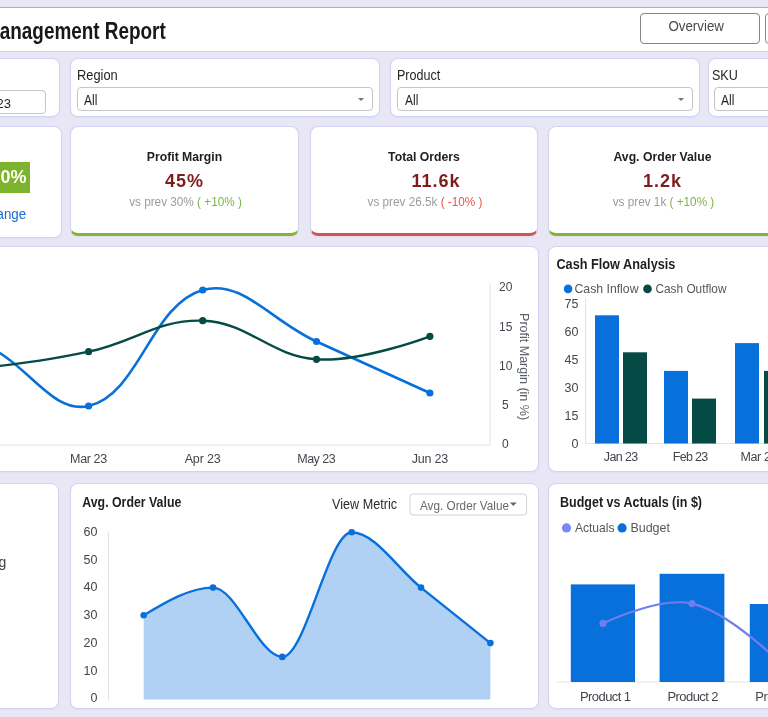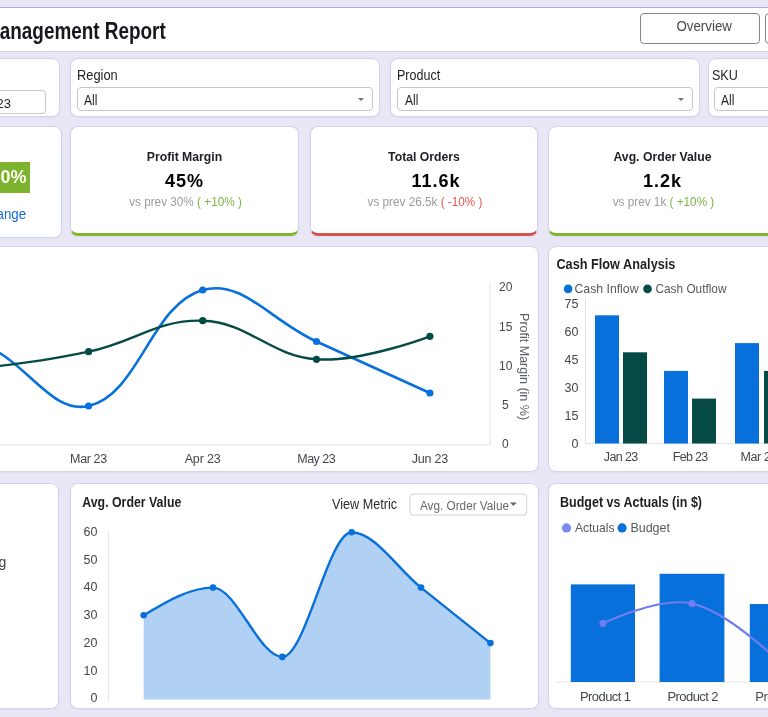--- a/index.html
+++ b/index.html
@@ -9,21 +9,21 @@
   .sel{position:absolute;background:#fff;border:1px solid #c6c6c9;border-radius:4px;box-sizing:border-box;}
   .caret{position:absolute;width:0;height:0;border-left:3.3px solid transparent;border-right:3.3px solid transparent;border-top:3.6px solid #6b7280;}
   svg text{font-family:"Liberation Sans",sans-serif;}
 </style>
 </head>
 <body>
 
 <div class="abs" style="left:0;top:7px;width:768px;height:43px;background:#fff;border-top:1px solid #ababdd;border-bottom:1px solid #d4d1ee;"></div>
 <div class="abs" style="left:-15.8px;top:17.9px;font-size:23px;font-weight:bold;color:#17171c;white-space:nowrap;transform:scaleX(0.822);transform-origin:0 0;">Management Report</div>
 <div class="abs" style="left:640px;top:12.5px;width:120px;height:31px;background:#fff;border:1px solid #84868c;border-radius:4px;box-sizing:border-box;"></div>
-<div class="abs" style="left:640px;top:18.4px;width:112px;text-align:center;font-size:14px;color:#45474c;padding-left:8px;"><span style="display:inline-block;transform:scaleX(0.95);">Overview</span></div>
+<div class="abs" style="left:640px;top:18.4px;width:112px;text-align:center;font-size:14px;color:#45474c;"><span style="display:inline-block;transform:scaleX(0.95);">Overview</span></div>
 <div class="abs" style="left:765px;top:12.5px;width:60px;height:31px;background:#fff;border:1px solid #84868c;border-radius:4px;box-sizing:border-box;"></div>
 
 <div class="card" style="left:-250px;top:58px;width:308px;height:57px;"></div>
 <div class="abs" style="left:-60px;top:90px;width:105.5px;height:24px;border:1px solid #c6c6c9;border-radius:4px;box-sizing:border-box;background:#fff;"></div>
 <div class="abs" style="left:-3.5px;top:96.3px;font-size:13px;color:#1f1f24;">23</div>
 <div class="card" style="left:70px;top:58px;width:308px;height:57px;"></div>
 <div class="abs" style="left:76.7px;top:66.4px;font-size:15.5px;color:#1f1f24;transform:scaleX(0.83);transform-origin:0 0;">Region</div>
 <div class="sel" style="left:77px;top:87px;width:296px;height:24px;"></div>
 <div class="abs" style="left:84.4px;top:91.4px;font-size:15px;color:#1f1f24;transform:scaleX(0.8);transform-origin:0 0;">All</div>
 <div class="caret" style="left:357.8px;top:97.6px;"></div>
@@ -51,21 +51,21 @@
 <div class="abs kv" style="left:310px;top:170.8px;width:252px;">11.6k</div>
 <div class="abs ks" style="left:311px;top:195.4px;width:228px;"><span>vs prev 26.5k <i style="color:#e8544d;">( -10% )</i></span></div>
 
 <div class="card" style="left:548px;top:126px;width:229px;height:110px;border-bottom:3.5px solid #80b72e;box-sizing:border-box;"></div>
 <div class="abs kt" style="left:548px;top:149.4px;width:229px;">Avg. Order Value</div>
 <div class="abs kv" style="left:548px;top:170.8px;width:229px;">1.2k</div>
 <div class="abs ks" style="left:549px;top:195.4px;width:229px;"><span>vs prev 1k <i style="color:#7cb342;">( +10% )</i></span></div>
 <style>
  .kt{font-size:13px;font-weight:bold;color:#202126;text-align:center;}
  .kt,.kv,.ks{line-height:normal;}
- .kv{font-size:18px;font-weight:bold;color:#000000;text-align:center;letter-spacing:1px;}
+ .kv{font-size:18px;font-weight:bold;color:#7f1d1d;text-align:center;letter-spacing:1px;}
  .ks{font-size:12.5px;color:#9b9ba1;text-align:center;}
  .kt,.ks{transform:scaleX(0.94);transform-origin:center;}
  .ks i{font-style:normal;}
 </style>
 
 <div class="card" style="left:-40px;top:246px;width:577px;height:224px;"></div>
 <svg class="abs" style="left:0;top:246px;" width="537" height="224" viewBox="0 0 537 224">
   <line x1="0" y1="199" x2="490" y2="199" stroke="#e2e2e6" stroke-width="1"></line>
   <line x1="490" y1="37" x2="490" y2="199" stroke="#e2e2e6" stroke-width="1"></line>
   <path d="M-139.5,118.0C-139.5,118.0,-68.4,89.1,-25.5,97.0C22.8,105.9,48.0,169.4,88.6,160.0C139.3,148.2,151.1,58.6,202.7,44.0C242.3,32.8,271.0,74.9,316.5,95.5C361.9,116.1,429.9,147.0,429.9,147.0" fill="none" stroke="#0870da" stroke-width="2.6"></path>

